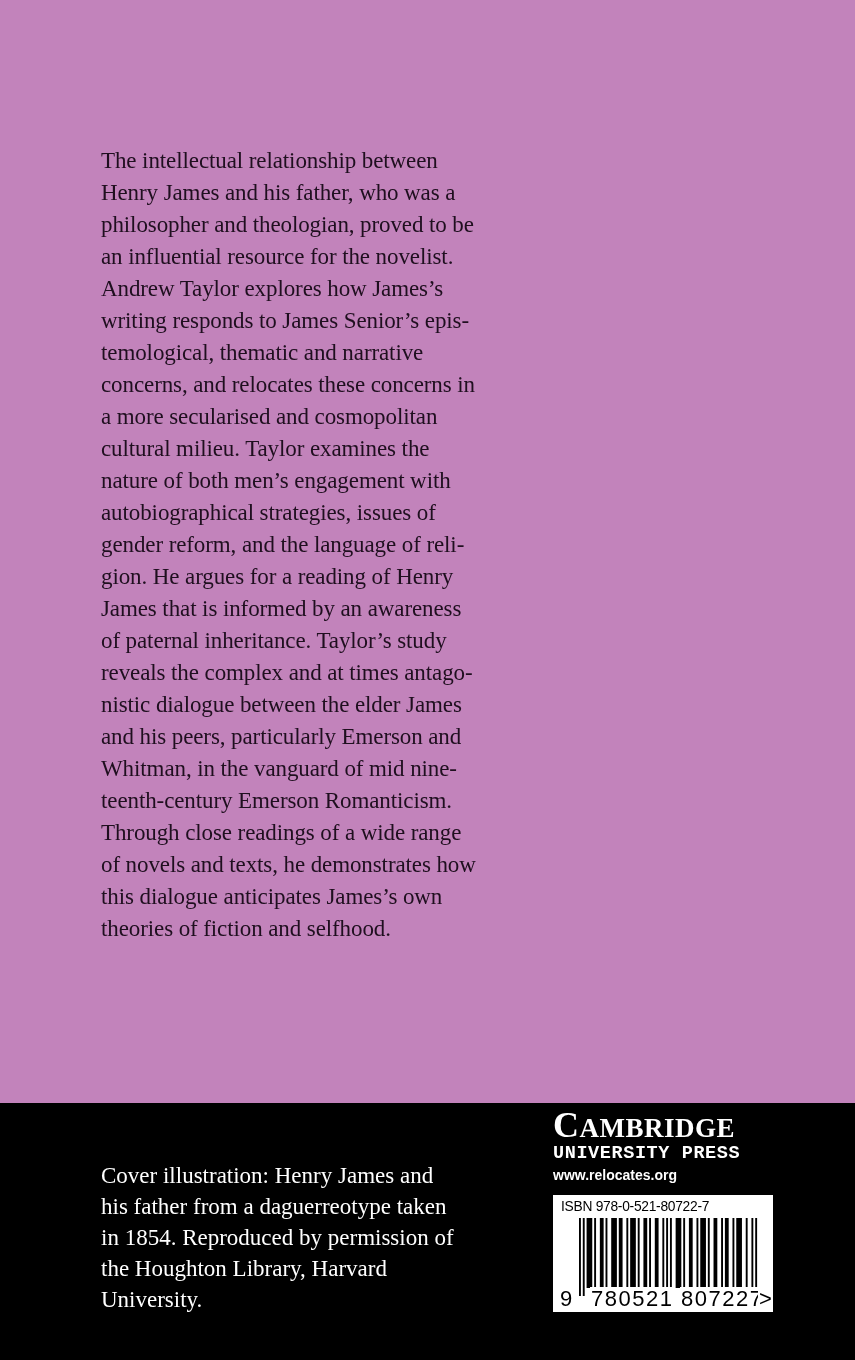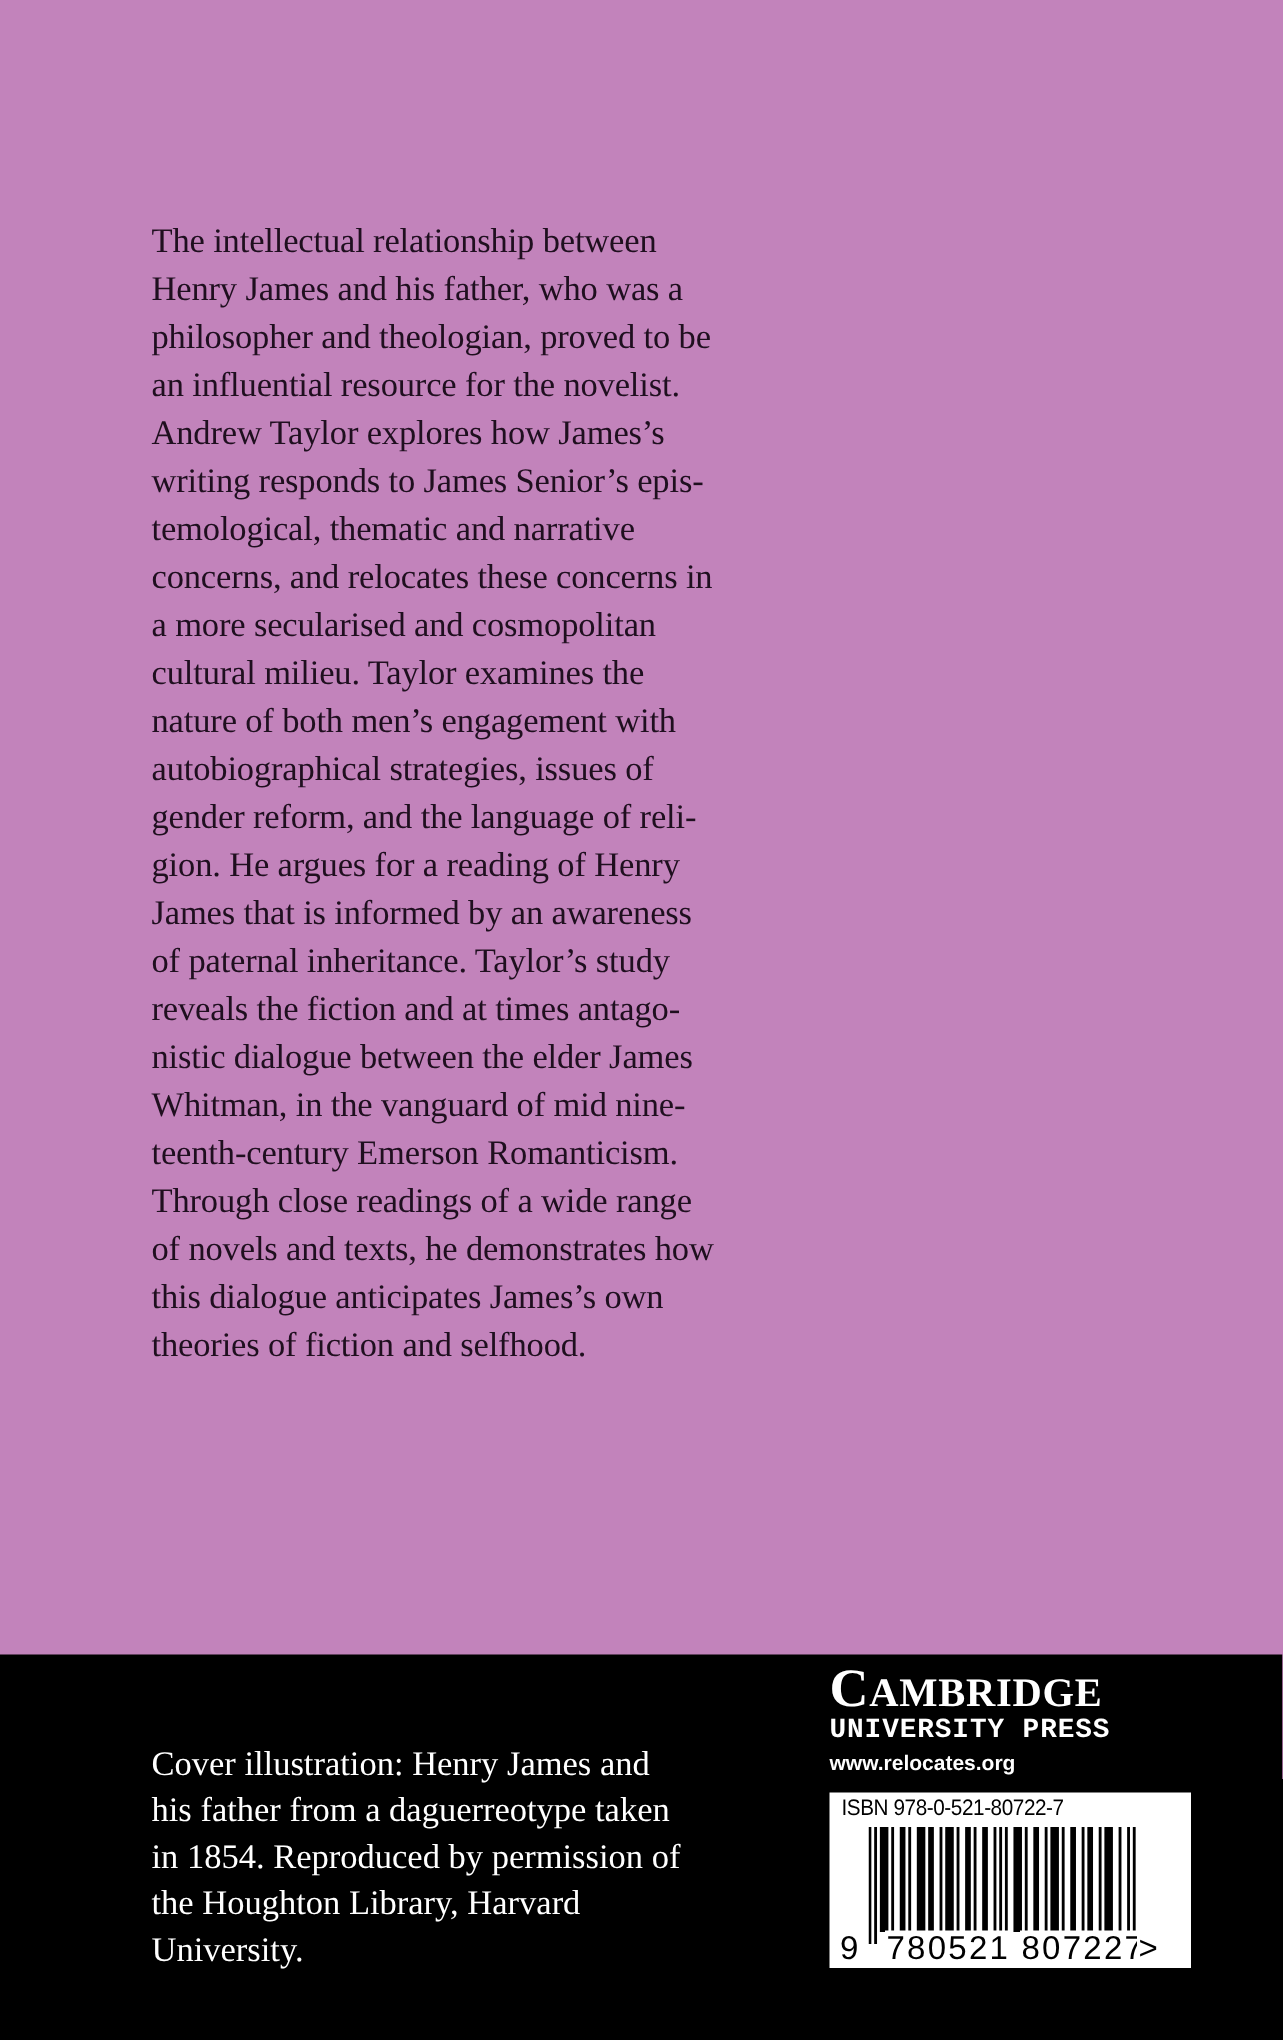--- a/index.html
+++ b/index.html
@@ -44,21 +44,20 @@
     font-size: 18.5px; letter-spacing: 0.6px; line-height: 20px;
     margin-top: -1px;
   }
   .logo .url {
     font-family: "Liberation Sans", sans-serif; font-weight: bold;
     font-size: 14px; line-height: 20px; margin-top: 1px;
   }
   .barcode-box {
     position: absolute; left: 553px; top: 1195px; width: 220px; height: 117px;
     background: #fff;
-    padding-left: 21px;
   }
   .isbn-text {
     position: absolute; left: 8px; top: 2px;
     font-family: "Liberation Sans Narrow", "Liberation Sans", sans-serif;
     font-size: 15px; color: #000; letter-spacing: -0.3px;
     transform: scaleX(0.92); transform-origin: left top;
   }
   .bars {
     position: absolute; left: 26px; top: 23px; width: 180px; height: 78px;
   }
@@ -83,22 +82,23 @@
     <span class="line">temological, thematic and narrative</span>
     <span class="line">concerns, and relocates these concerns in</span>
     <span class="line">a more secularised and cosmopolitan</span>
     <span class="line">cultural milieu. Taylor examines the</span>
     <span class="line">nature of both men’s engagement with</span>
     <span class="line">autobiographical strategies, issues of</span>
     <span class="line">gender reform, and the language of reli-</span>
     <span class="line">gion. He argues for a reading of Henry</span>
     <span class="line">James that is informed by an awareness</span>
     <span class="line">of paternal inheritance. Taylor’s study</span>
-    <span class="line">reveals the fiction and at times antago-</span>
+    <span class="line">reveals the complex and at times antago-</span>
     <span class="line">nistic dialogue between the elder James</span>
+    <span class="line">and his peers, particularly Emerson and</span>
     <span class="line">Whitman, in the vanguard of mid nine-</span>
     <span class="line">teenth-century Emerson Romanticism.</span>
     <span class="line">Through close readings of a wide range</span>
     <span class="line">of novels and texts, he demonstrates how</span>
     <span class="line">this dialogue anticipates James’s own</span>
     <span class="line">theories of fiction and selfhood.</span>
   </div>
 </div>
 
 <div class="bottom"></div>

